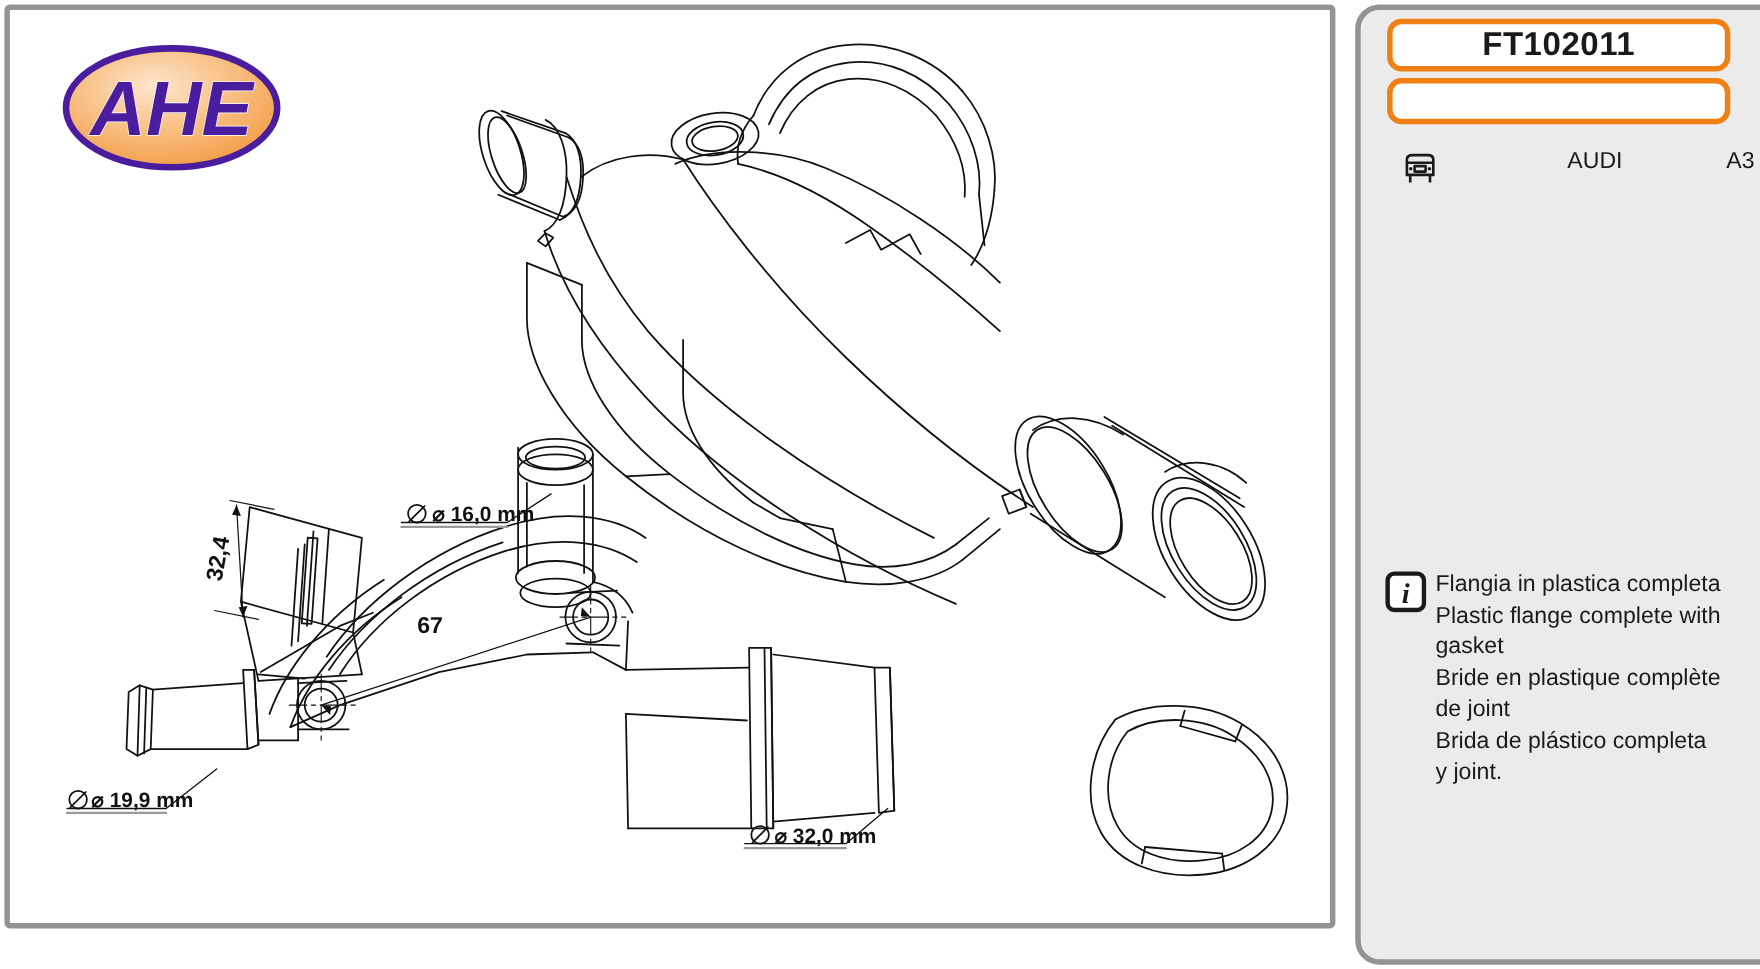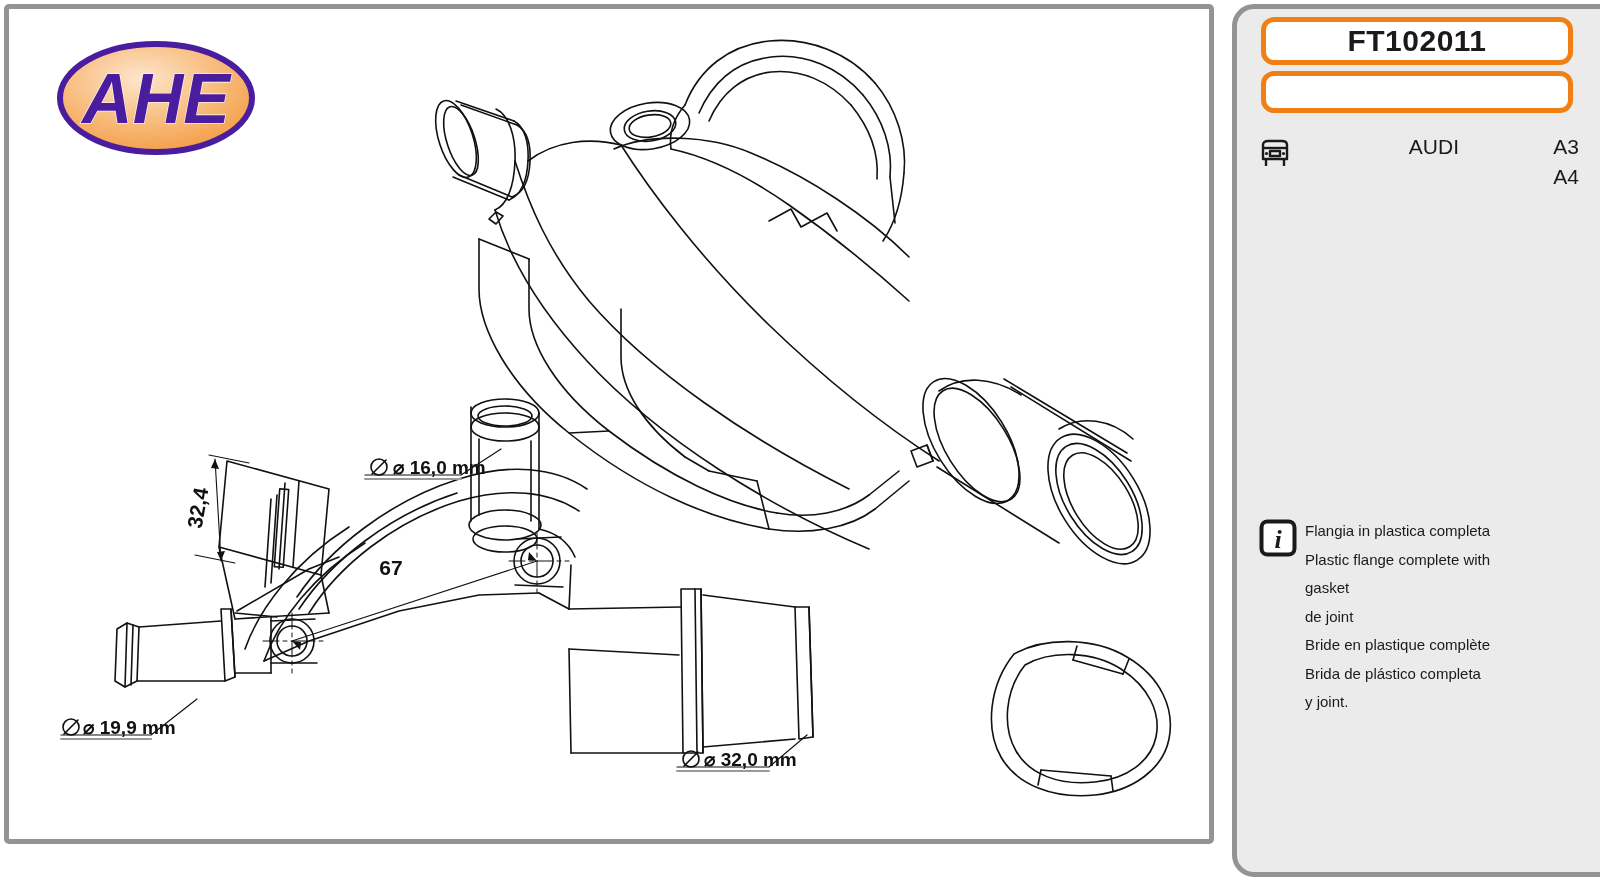--- a/index.html
+++ b/index.html
@@ -86,21 +86,21 @@
     line-height: 1;
   }
   #secondary-box {
     top: 62px;
     height: 42px;
   }
 
   
   #vehicle-section {
     position: absolute;
-    left: 22px;
+    left: 38px;
     top: 126px;
     width: 320px;
   }
   #vehicle-icon {
     position: absolute;
     left: 0;
     top: 4px;
     width: 32px;
     height: 30px;
   }
@@ -132,21 +132,21 @@
   }
   #info-icon {
     position: absolute;
     left: 0;
     top: 2px;
     width: 38px;
     height: 38px;
   }
   #desc-lines {
     margin-left: 46px;
-    font-size: 15px;
+    font-size: 21px;
     line-height: 28.5px;
     color: #1a1a1a;
   }
   .desc-line { white-space: pre-wrap; }
 
   .dim-label {
     font-family: "Liberation Sans", sans-serif;
     font-size: 19px;
     font-weight: bold;
     fill: #111111;
@@ -390,35 +390,31 @@
           <path d="M25 20 L25 27"></path>
         </g>
         <circle cx="7.5" cy="14.5" r="1.6" fill="#1a1a1a"></circle>
         <circle cx="24.5" cy="14.5" r="1.6" fill="#1a1a1a"></circle>
       </svg>
 
       <div class="veh-row">
         <span class="veh-make">AUDI</span>
         <span class="veh-model">A3</span>
       </div>
-      <div class="veh-row">
-        <span class="veh-make"></span>
-        <span class="veh-model">A4</span>
-      </div>
     </div>
 
     <div id="desc-section">
       <svg id="info-icon" viewBox="0 0 38 38">
         <rect x="2.5" y="2.5" width="33" height="33" rx="6" ry="6" fill="#ffffff" stroke="#1a1a1a" stroke-width="4"></rect>
         <text x="19" y="29" text-anchor="middle" font-family="'Liberation Serif', serif" font-size="26" font-weight="bold" font-style="italic" fill="#1a1a1a">i</text>
       </svg>
       <div id="desc-lines">
         <div class="desc-line">Flangia in plastica completa</div>
         <div class="desc-line">Plastic flange complete with</div>
         <div class="desc-line">gasket</div>
+        <div class="desc-line">Bride en plastique complète</div>
         <div class="desc-line">de joint</div>
-        <div class="desc-line">Bride en plastique complète</div>
         <div class="desc-line">Brida de plástico completa</div>
         <div class="desc-line">y joint.</div>
       </div>
     </div>
   </div>
 </div>
 
 </body></html>

